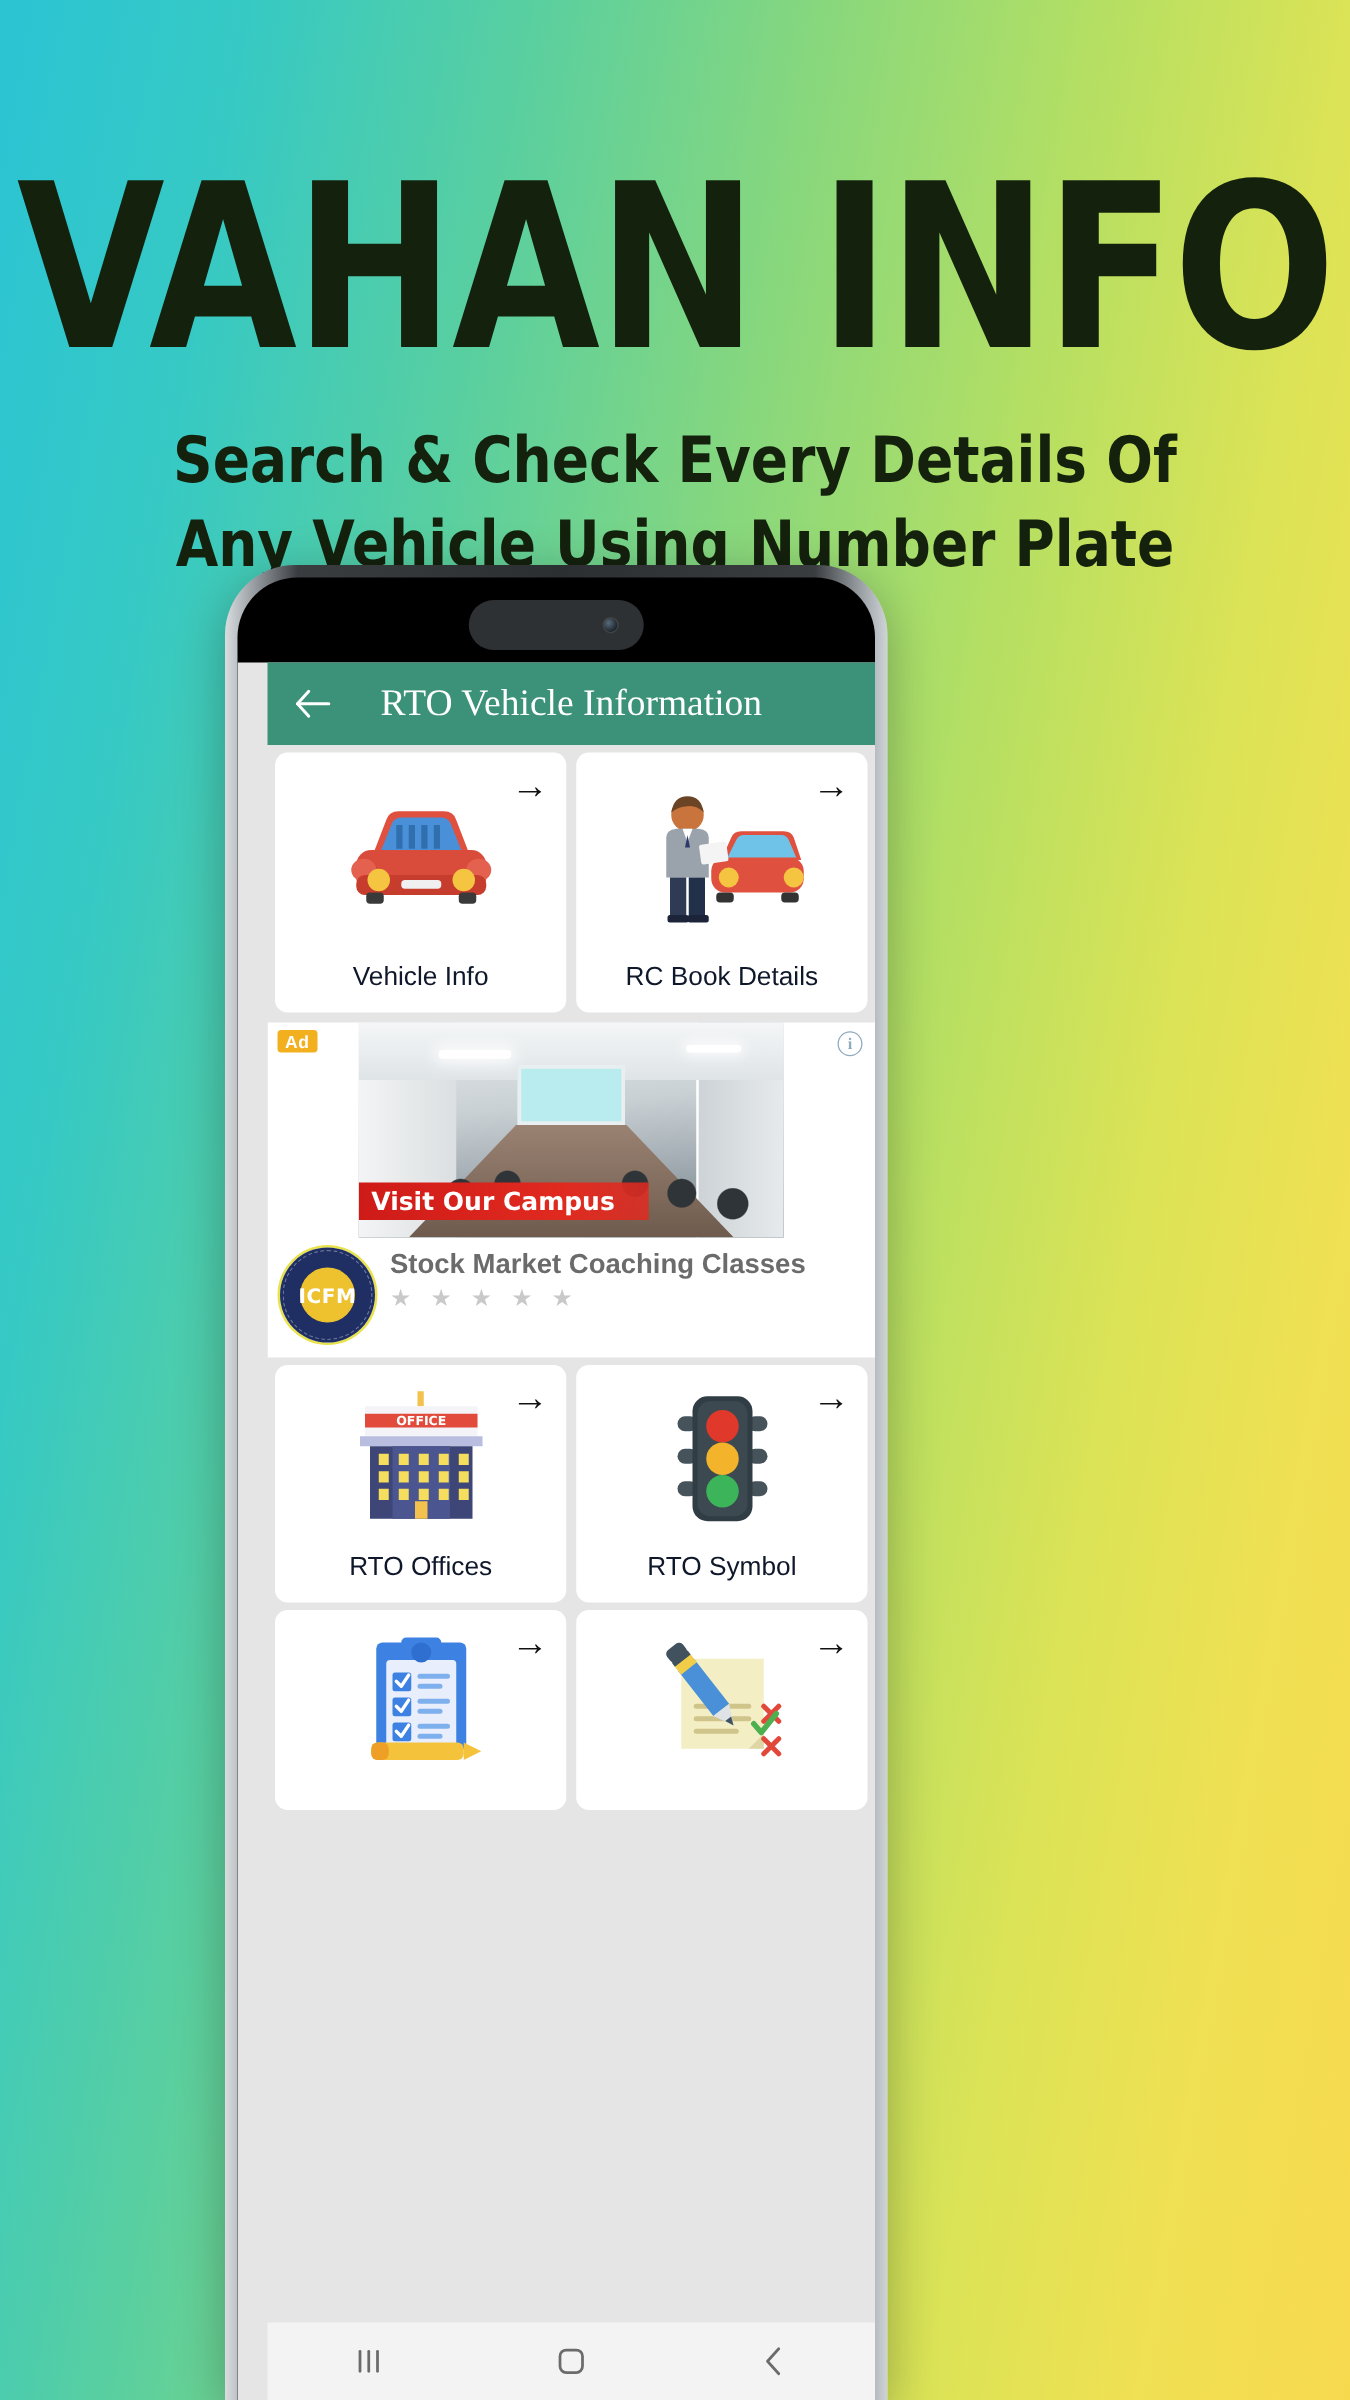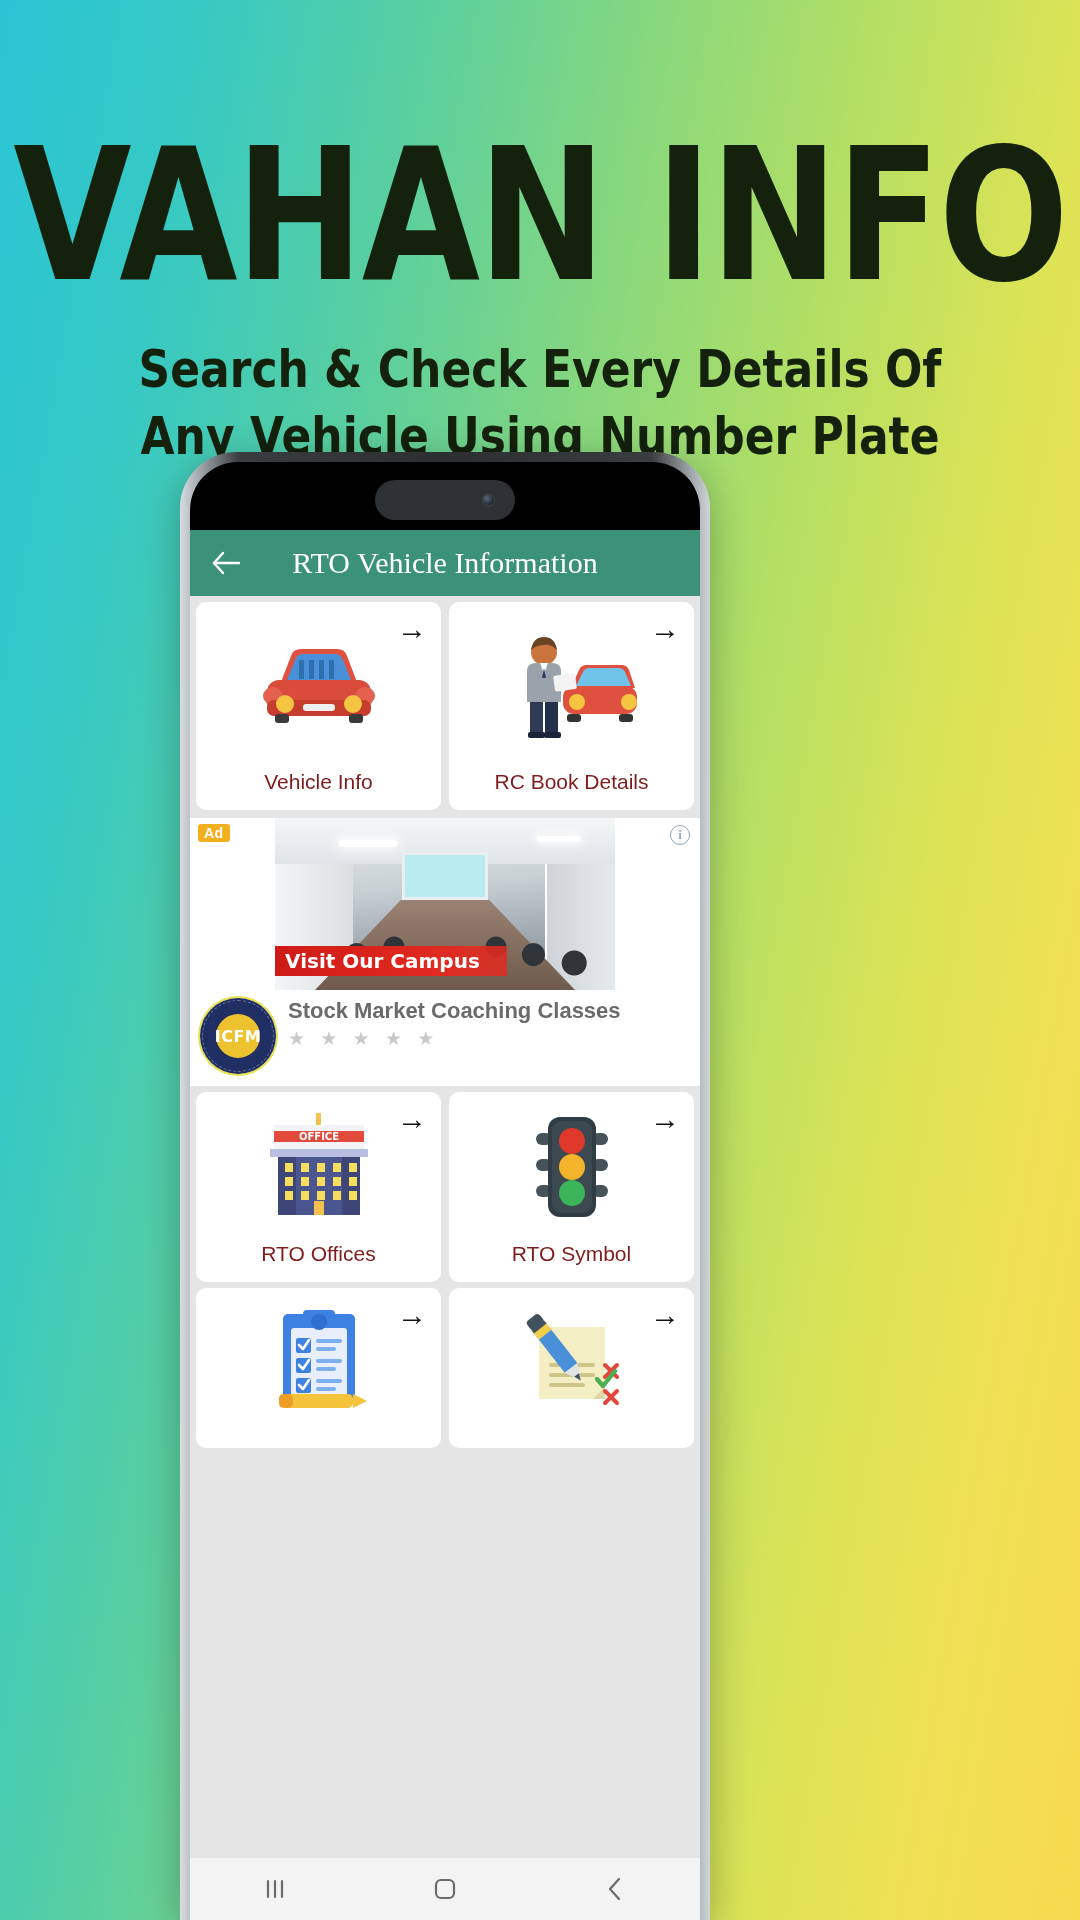--- a/index.html
+++ b/index.html
@@ -63,21 +63,21 @@
   }
   .notch-cam {
     position:absolute; right:20px; top:50%; transform:translateY(-50%);
     width:13px; height:13px; border-radius:50%;
     background:radial-gradient(circle at 35% 35%, #5a6a7a, #1d2730 70%);
     border:1px solid #444;
   }
 
   .screen {
     position:absolute; left:0; right:0; top:68px; bottom:0;
-    background:#e5e5e5; display:flex; flex-direction:column;
+    background:#e5e5e5; display:flex; flex-direction:column;padding-left:24px;
   }
 
   
   .appbar {
     height:66px; background:#3c9279;
     display:flex; align-items:center; flex:none;
     padding:0 14px; position:relative;
   }
   .back-arrow { width:44px; height:44px; display:flex; align-items:center; justify-content:center; }
   .back-arrow svg { display:block; }
@@ -99,21 +99,21 @@
   }
   .tile.tall { height:208px; }
   .tile.mid  { height:190px; }
   .tile.short{ height:160px; }
   .tile-arrow {
     position:absolute; top:12px; right:14px;
     font-size:30px; line-height:1; color:#111; font-weight:bold;
   }
   .tile-icon { flex:1; display:flex; align-items:center; justify-content:center; width:100%; }
   .tile-label {
-    font-size:21px; color:#7f1d1d; padding-bottom:16px;
+    font-size:21px; color:#0f172a; padding-bottom:16px;
     font-family:"Liberation Sans", sans-serif;
   }
 
   
   .ad {
     margin:8px 0 0 0; background:#ffffff; position:relative;
     padding:0 0 8px 0;
   }
   .ad-badge {
     position:absolute; left:8px; top:6px; z-index:3;

